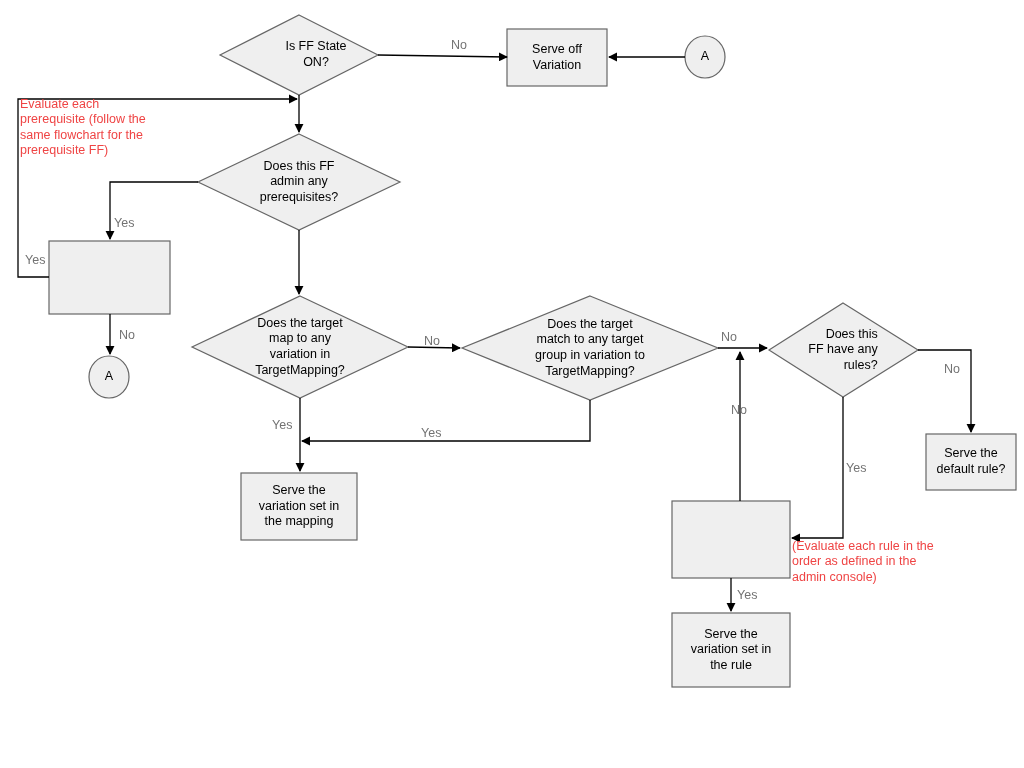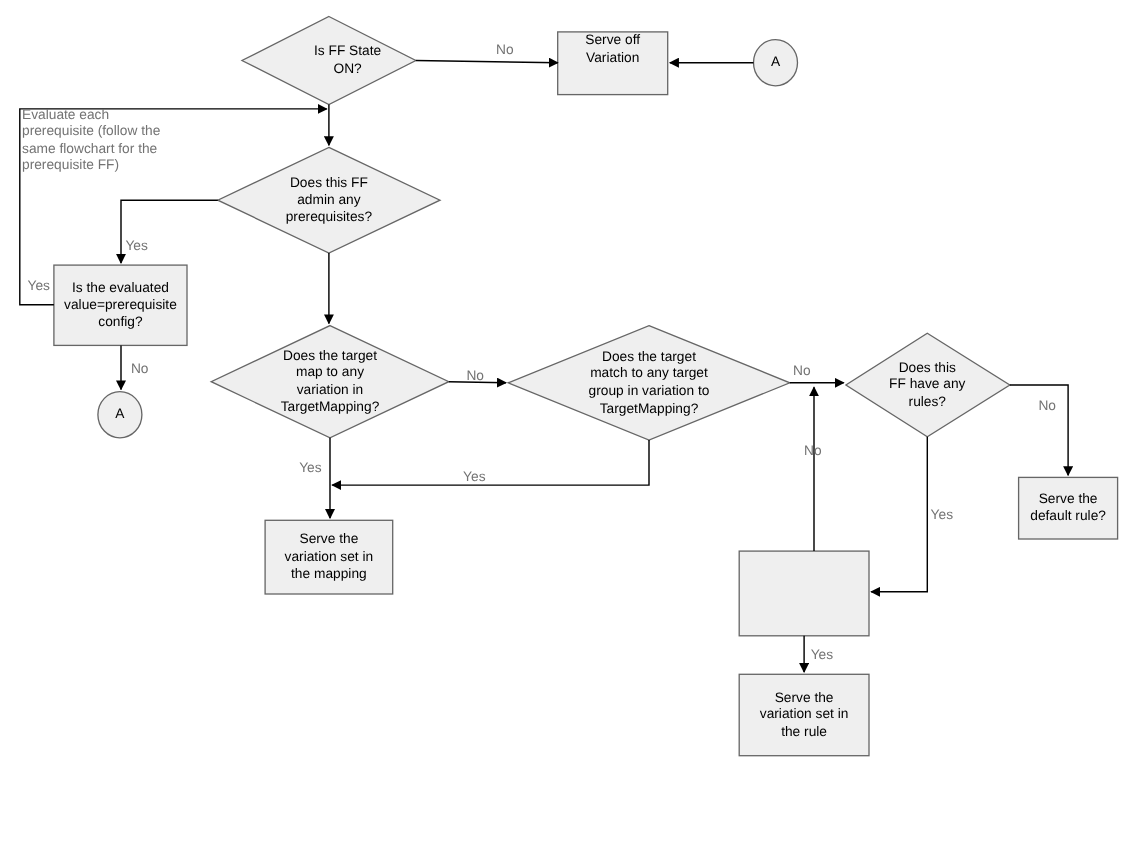--- a/index.html
+++ b/index.html
@@ -37,21 +37,21 @@
   .edge-label {
     position: absolute;
     font-size: 12.5px;
     color: #737373;
     line-height: 1.25;
     white-space: pre-line;
   }
   .free-text {
     position: absolute;
     font-size: 12.5px;
-    color: #737373;
+    color: #ef4444;
     line-height: 1.22;
     white-space: pre-line;
   }
 </style>
 </head>
 <body>
 
 <div id="canvas">
 
   <svg id="svg-layer" viewBox="0 0 1024 768" xmlns="http://www.w3.org/2000/svg">
@@ -116,46 +116,43 @@
     <path d="M 740,501 L 740,352" fill="none" stroke="#000000" stroke-width="1.3" marker-end="url(#arrow)"></path>
 
     <path d="M 731,578 L 731,611" fill="none" stroke="#000000" stroke-width="1.3" marker-end="url(#arrow)"></path>
 
     <path d="M 731,578 L 731,578" fill="none" stroke="#000000" stroke-width="1.3"></path>
   </svg>
 
   <div class="node-label" style="left:249px; top:25px; width:134px; height:60px;">Is FF State
 ON?</div>
 
-  <div class="node-label" style="left:509px; top:18px; width:96px; height:53px;">Serve off
+  <div class="node-label" style="left:509px; top:31px; width:96px; height:53px;">Serve off
 Variation</div>
 
   <div class="node-label" style="left:685px; top:37px; width:40px; height:40px;">A</div>
 
   <div class="node-label" style="left:232px; top:152px; width:134px; height:60px;">Does this FF
 admin any
 prerequisites?</div>
 
-  <div class="node-label" style="left:51px; top:243px; width:117px; height:69px;">Is the evaluated
-value=prerequisite
-config?</div>
 
   <div class="node-label" style="left:89px; top:357px; width:40px; height:40px;">A</div>
 
   <div class="node-label" style="left:234px; top:309px; width:132px; height:76px;">Does the target
 map to any
 variation in
 TargetMapping?</div>
 
   <div class="node-label" style="left:508px; top:310px; width:164px; height:76px;">Does the target
 match to any target
 group in variation to
 TargetMapping?</div>
 
-  <div class="node-label" style="left:789px; top:320px; width:108px; height:60px;">Does this
+  <div class="node-label" style="left:789px; top:320px; width:108px; height:60px;text-align:right;">Does this
 FF have any
 rules?</div>
 
   <div class="node-label" style="left:928px; top:436px; width:86px; height:52px;">Serve the
 default rule?</div>
 
   <div class="node-label" style="left:243px; top:475px; width:112px; height:63px;">Serve the
 variation set in
 the mapping</div>
 
@@ -186,14 +183,17 @@
 
   <div class="edge-label" style="left:846px; top:461px;">Yes</div>
 
   <div class="edge-label" style="left:737px; top:588px;">Yes</div>
 
   <div class="free-text" style="left:20px; top:97px; width:180px;">Evaluate each
 prerequisite (follow the
 same flowchart for the
 prerequisite FF)</div>
 
+  <div class="free-text" style="left:792px; top:539px; width:156px;">(Evaluate each rule in the
+order as defined in the
+admin console)</div>
 
 </div>
 
 </body></html>

